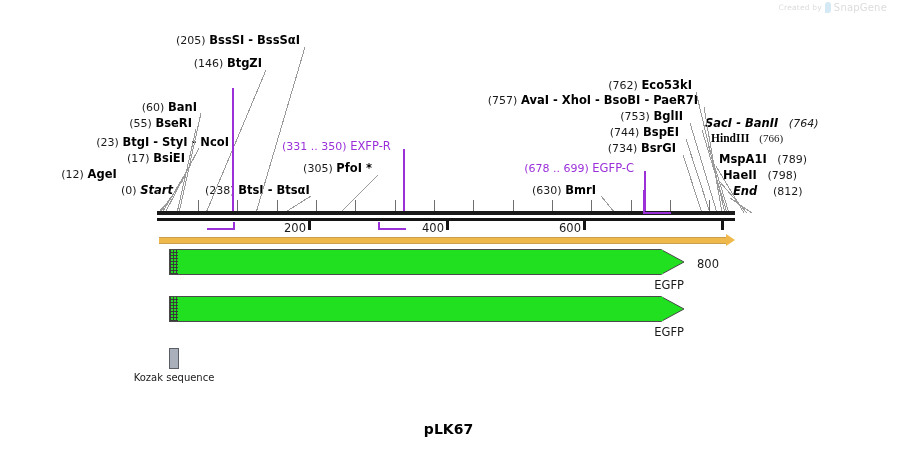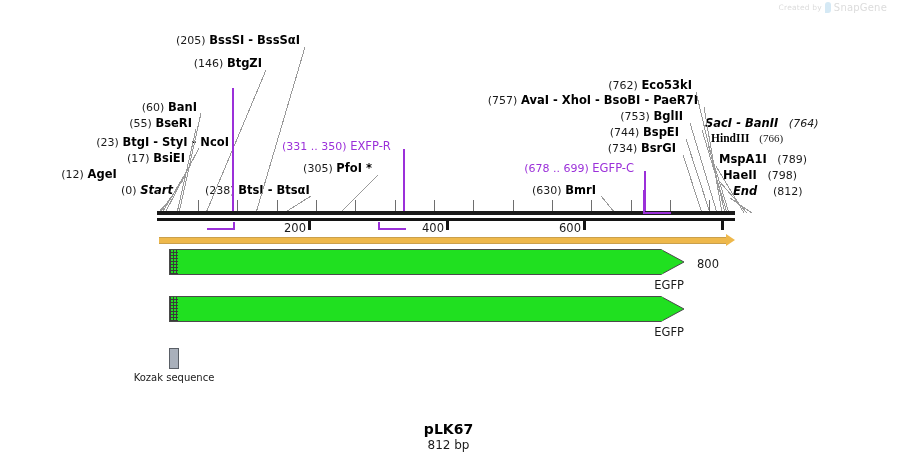--- a/index.html
+++ b/index.html
@@ -318,15 +318,14 @@
       <polygon points="491,0 515,13 491,26" fill="#20e020" stroke="#4a4a4a" stroke-width="1"></polygon>
       <rect x="488" y="1" width="6" height="24" fill="#20e020" stroke="none"></rect>
     </svg>
   </div>
   <div class="feat-label" style="left:169px;top:325px;width:515px;">EGFP</div>
 
   <div class="kozak-box" style="left:169px;top:348px;width:10px;height:21px;"></div>
   <div class="kozak-label" style="left:99px;top:372px;width:150px;">Kozak sequence</div>
 
   <div class="title" style="top:421px;">pLK67</div>
-  <div class="subtitle" style="top:438px;">812 bp</div>
 
 </div>
 
 </body></html>

